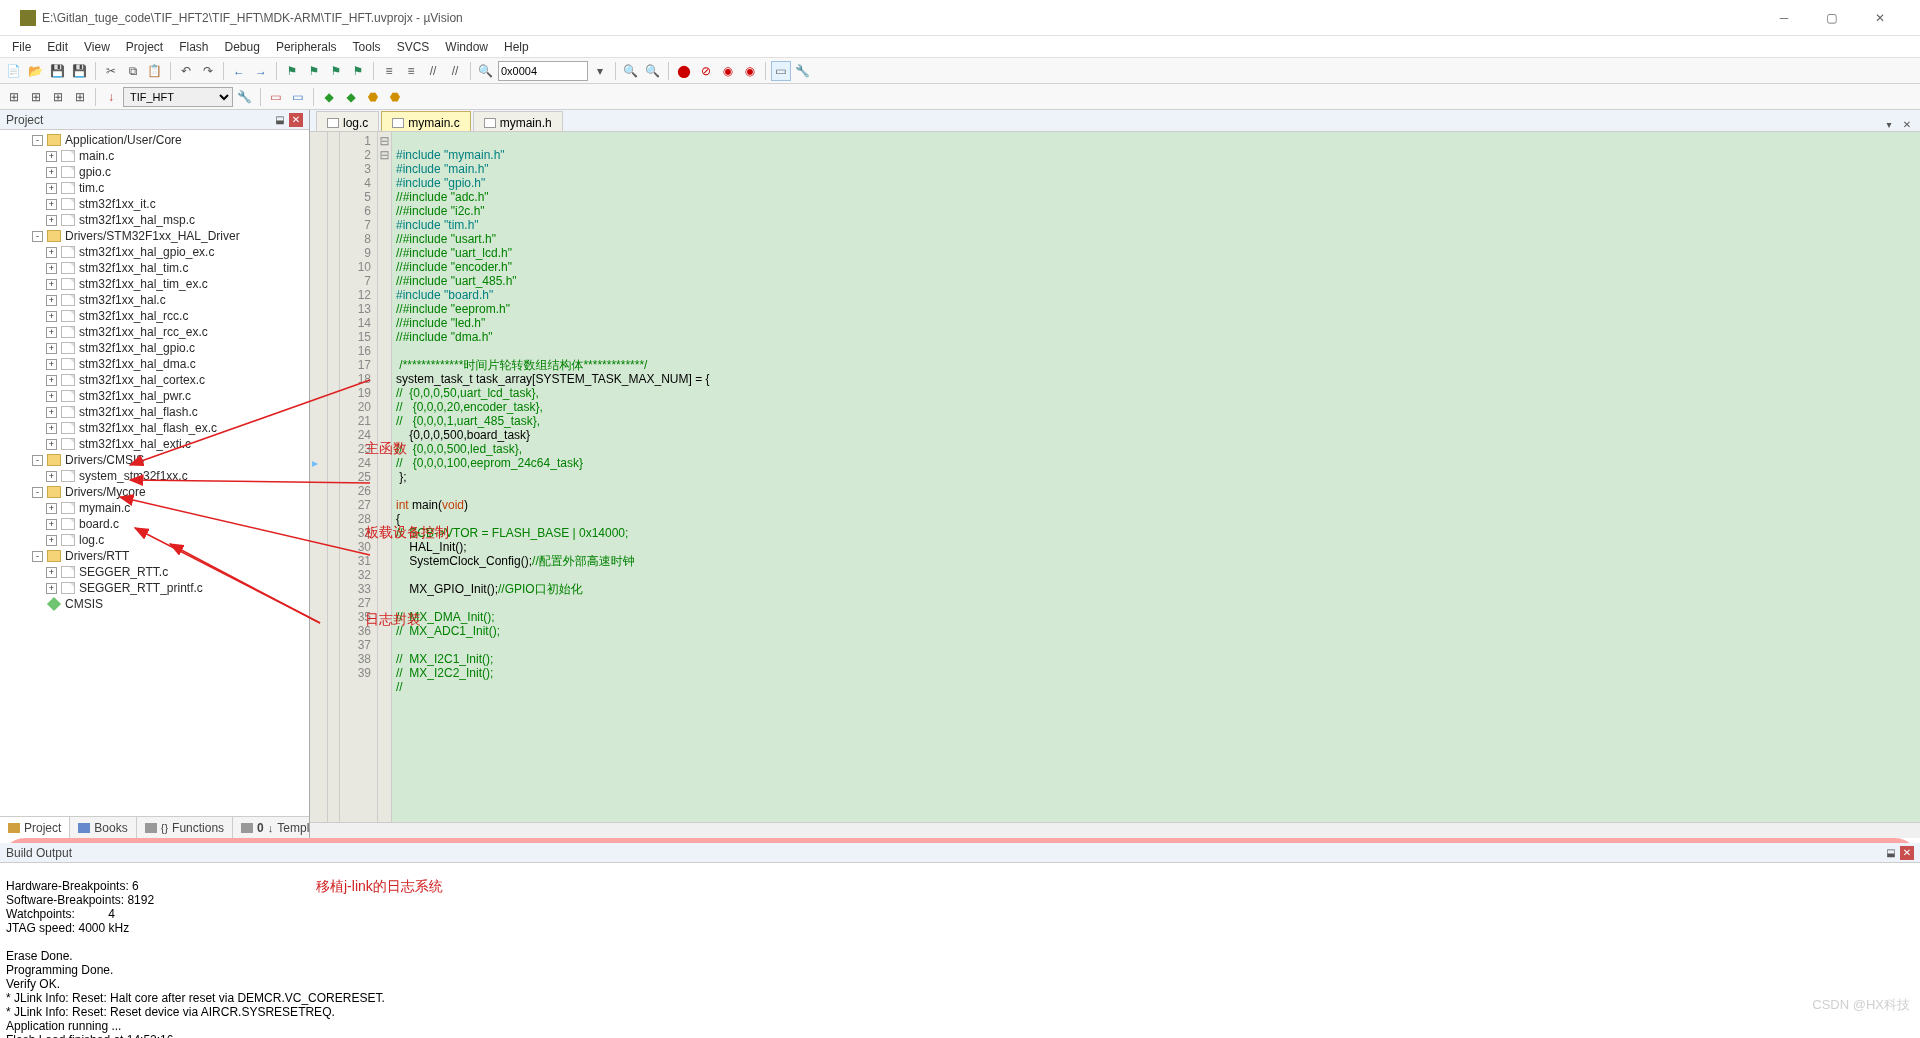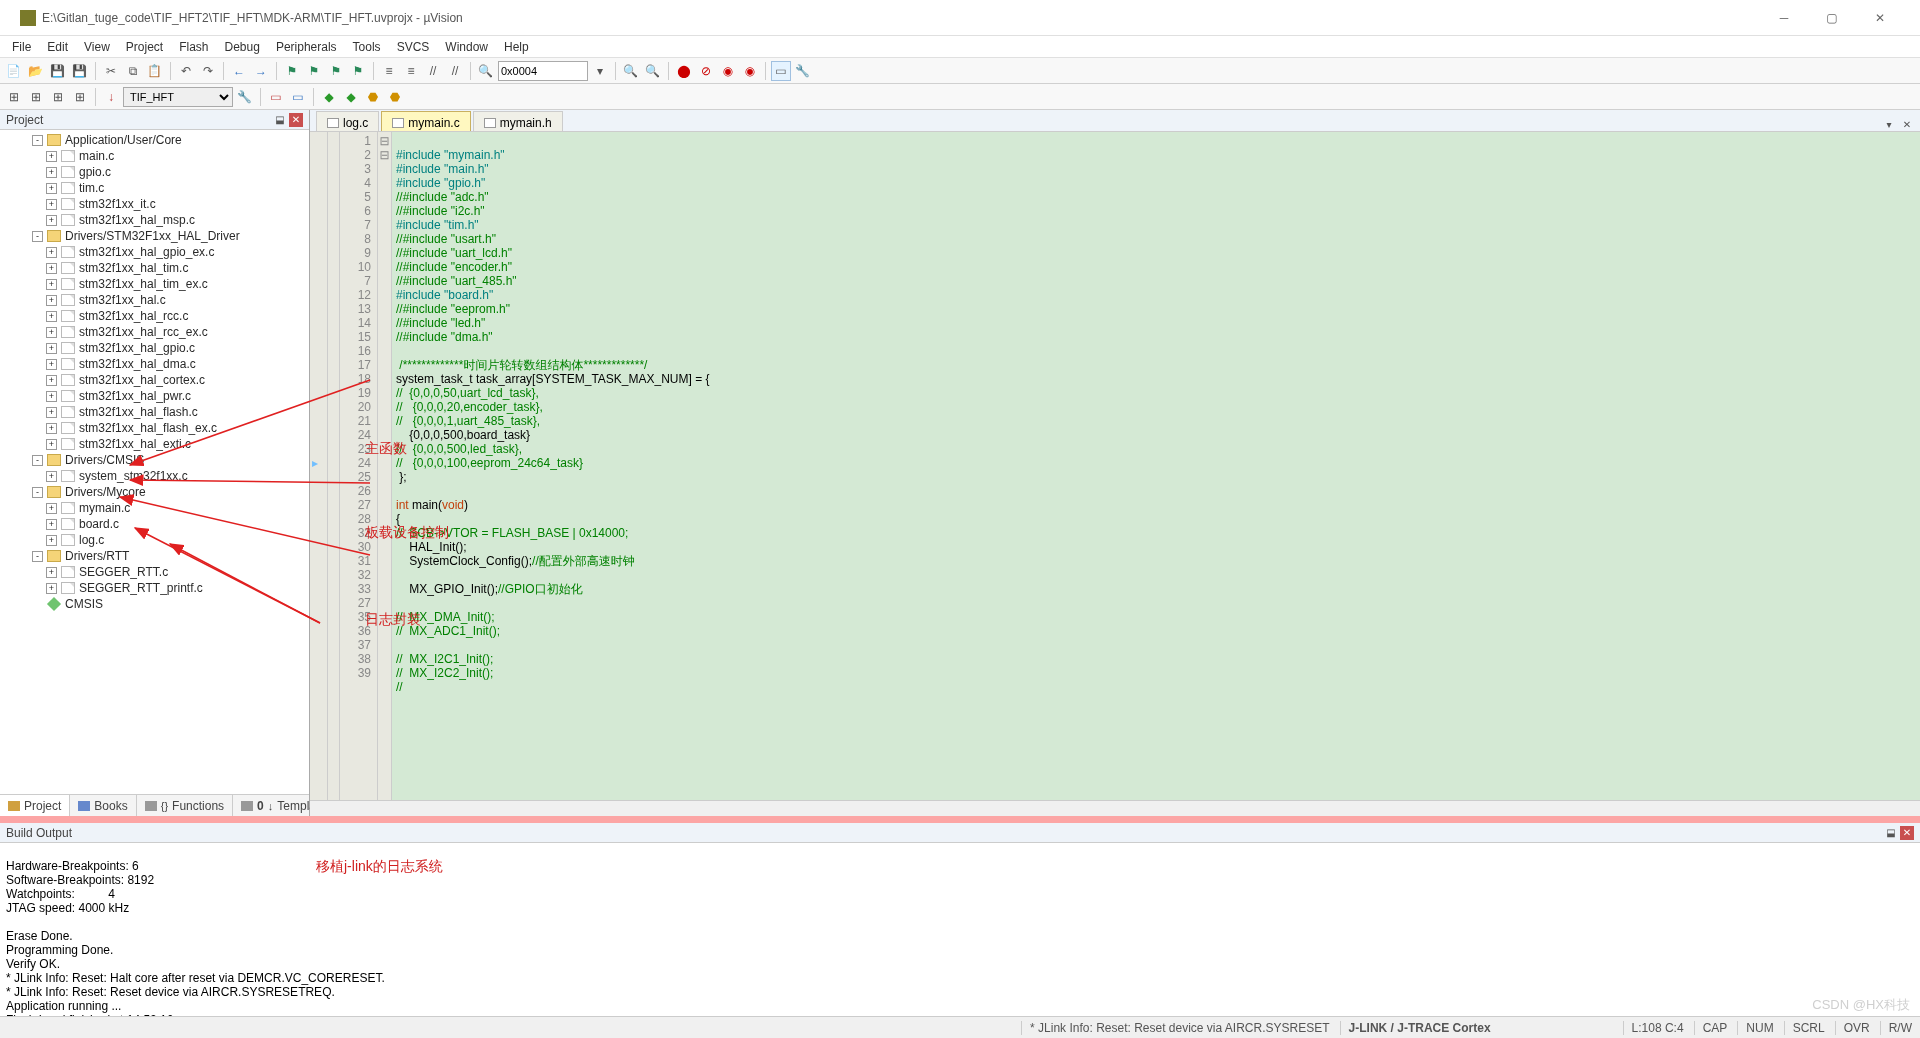--- a/index.html
+++ b/index.html
@@ -48,21 +48,21 @@
 .code-wrap { flex: 1; display: flex; background: #d4e9d4; overflow: hidden; position: relative; min-height: 0;}
 .gutter { width: 38px; background: #e8e8e0; border-right: 1px solid #ccc; text-align: right; padding: 2px 6px 0 0; font-family: Consolas, monospace; font-size: 12px; color: #888; line-height: 14px; }
 .fold-col { width: 14px; background: #e8e8e0; border-right: 1px solid #ccc; padding-top: 2px; text-align: center; line-height: 14px; font-size: 9px; color: #888;}
 .bp-col { width: 18px; background: #e8e8e0; border-right: 1px solid #ccc; }
 .arrow-col { width: 12px; background: #e8e8e0; border-right: 1px solid #ccc; padding-top: 2px; line-height:14px;}
 .code-lines { flex: 1; padding: 2px 4px 0; font-family: Consolas, monospace; font-size: 12px; line-height: 14px; white-space: pre; overflow-x: auto; }
 .kw { color: #c2410c; }
 .pp { color: #008080; }
 .cm { color: #008000; }
 .hscroll { height: 16px; background: #f0f0f0; border-top: 1px solid #ccc; }
-.build-panel { border-top: 7px solid #fca5a5; display: flex; flex-direction: column; background: #fff; height: 200px;}
+.build-panel { border-top: 5px solid #fca5a5; display: flex; flex-direction: column; background: #fff; height: 200px; border-radius: 25px;}
 .build-header { height: 20px; background: #eef3f9; border-bottom: 1px solid #ccc; display: flex; align-items: center; padding: 0 6px; font-size: 11px; color: #444; }
 .build-header .hdr-btns { margin-left: auto; display: flex; gap: 2px; }
 .build-content { flex: 1; overflow: auto; padding: 2px 6px; font-family: Consolas, monospace; font-size: 12px; line-height: 14px; white-space: pre; position: relative;}
 .status-bar { height: 22px; background: #f0f0f0; border-top: 1px solid #ccc; display: flex; align-items: center; font-size: 11px; color: #555; }
 .sb-right { margin-left: auto; display: flex; gap: 2px; align-items: center; }
 .sb-seg { padding: 0 8px; border-left: 1px solid #ccc; height: 100%; display: flex; align-items: center; }
 .anno-red { color: #d02020; position: absolute; font-size: 14px; font-family: sans-serif; pointer-events: none; }
 svg.arrows { position: absolute; pointer-events: none; top: 0; left: 0; width: 100%; height: 100%; z-index: 5; }
 .watermark { position: absolute; right: 10px; bottom: 24px; color: #bbb; font-size: 13px; opacity: .7; }
 </style>
@@ -577,35 +577,20 @@
 <span>Programming Done.</span>
 <span>Verify OK.</span>
 <span>* JLink Info: Reset: Halt core after reset via DEMCR.VC_CORERESET.</span>
 <span>* JLink Info: Reset: Reset device via AIRCR.SYSRESETREQ.</span>
 <span>Application running ...</span>
 <span>Flash Load finished at 14:52:16</span>
 <div class="anno-red" style="left:316px;top:16px">移植j-link的日志系统</div>
     </div>
   </div>
 
-  <div class="status-bar">
-    <div class="sb-right">
-      <div class="sb-seg">* JLink Info: Reset: Reset device via AIRCR.SYSRESET</div>
-      <div class="sb-seg">
-          <b>J-LINK / J-TRACE Cortex</b>
-        </div>
-      <div class="sb-seg" style="width:120px"></div>
-      <div class="sb-seg">L:108 C:4</div>
-      <div class="sb-seg">CAP</div>
-      <div class="sb-seg">NUM</div>
-      <div class="sb-seg">SCRL</div>
-      <div class="sb-seg">OVR</div>
-      <div class="sb-seg">R/W</div>
-    </div>
-  </div>
 
   <svg class="arrows">
     <defs>
         <marker id="ah" markerWidth="10" markerHeight="8" refX="9" refY="4" orient="auto">
           <polygon points="0 0, 10 4, 0 8" fill="#e02020"></polygon>
         </marker>
       </defs>
     <line x1="370" y1="380" x2="130" y2="465" stroke="#e02020" stroke-width="1.5" marker-end="url(#ah)"></line>
     <line x1="370" y1="483" x2="130" y2="480" stroke="#e02020" stroke-width="1.5" marker-end="url(#ah)"></line>
     <line x1="370" y1="555" x2="120" y2="497" stroke="#e02020" stroke-width="1.5" marker-end="url(#ah)"></line>

